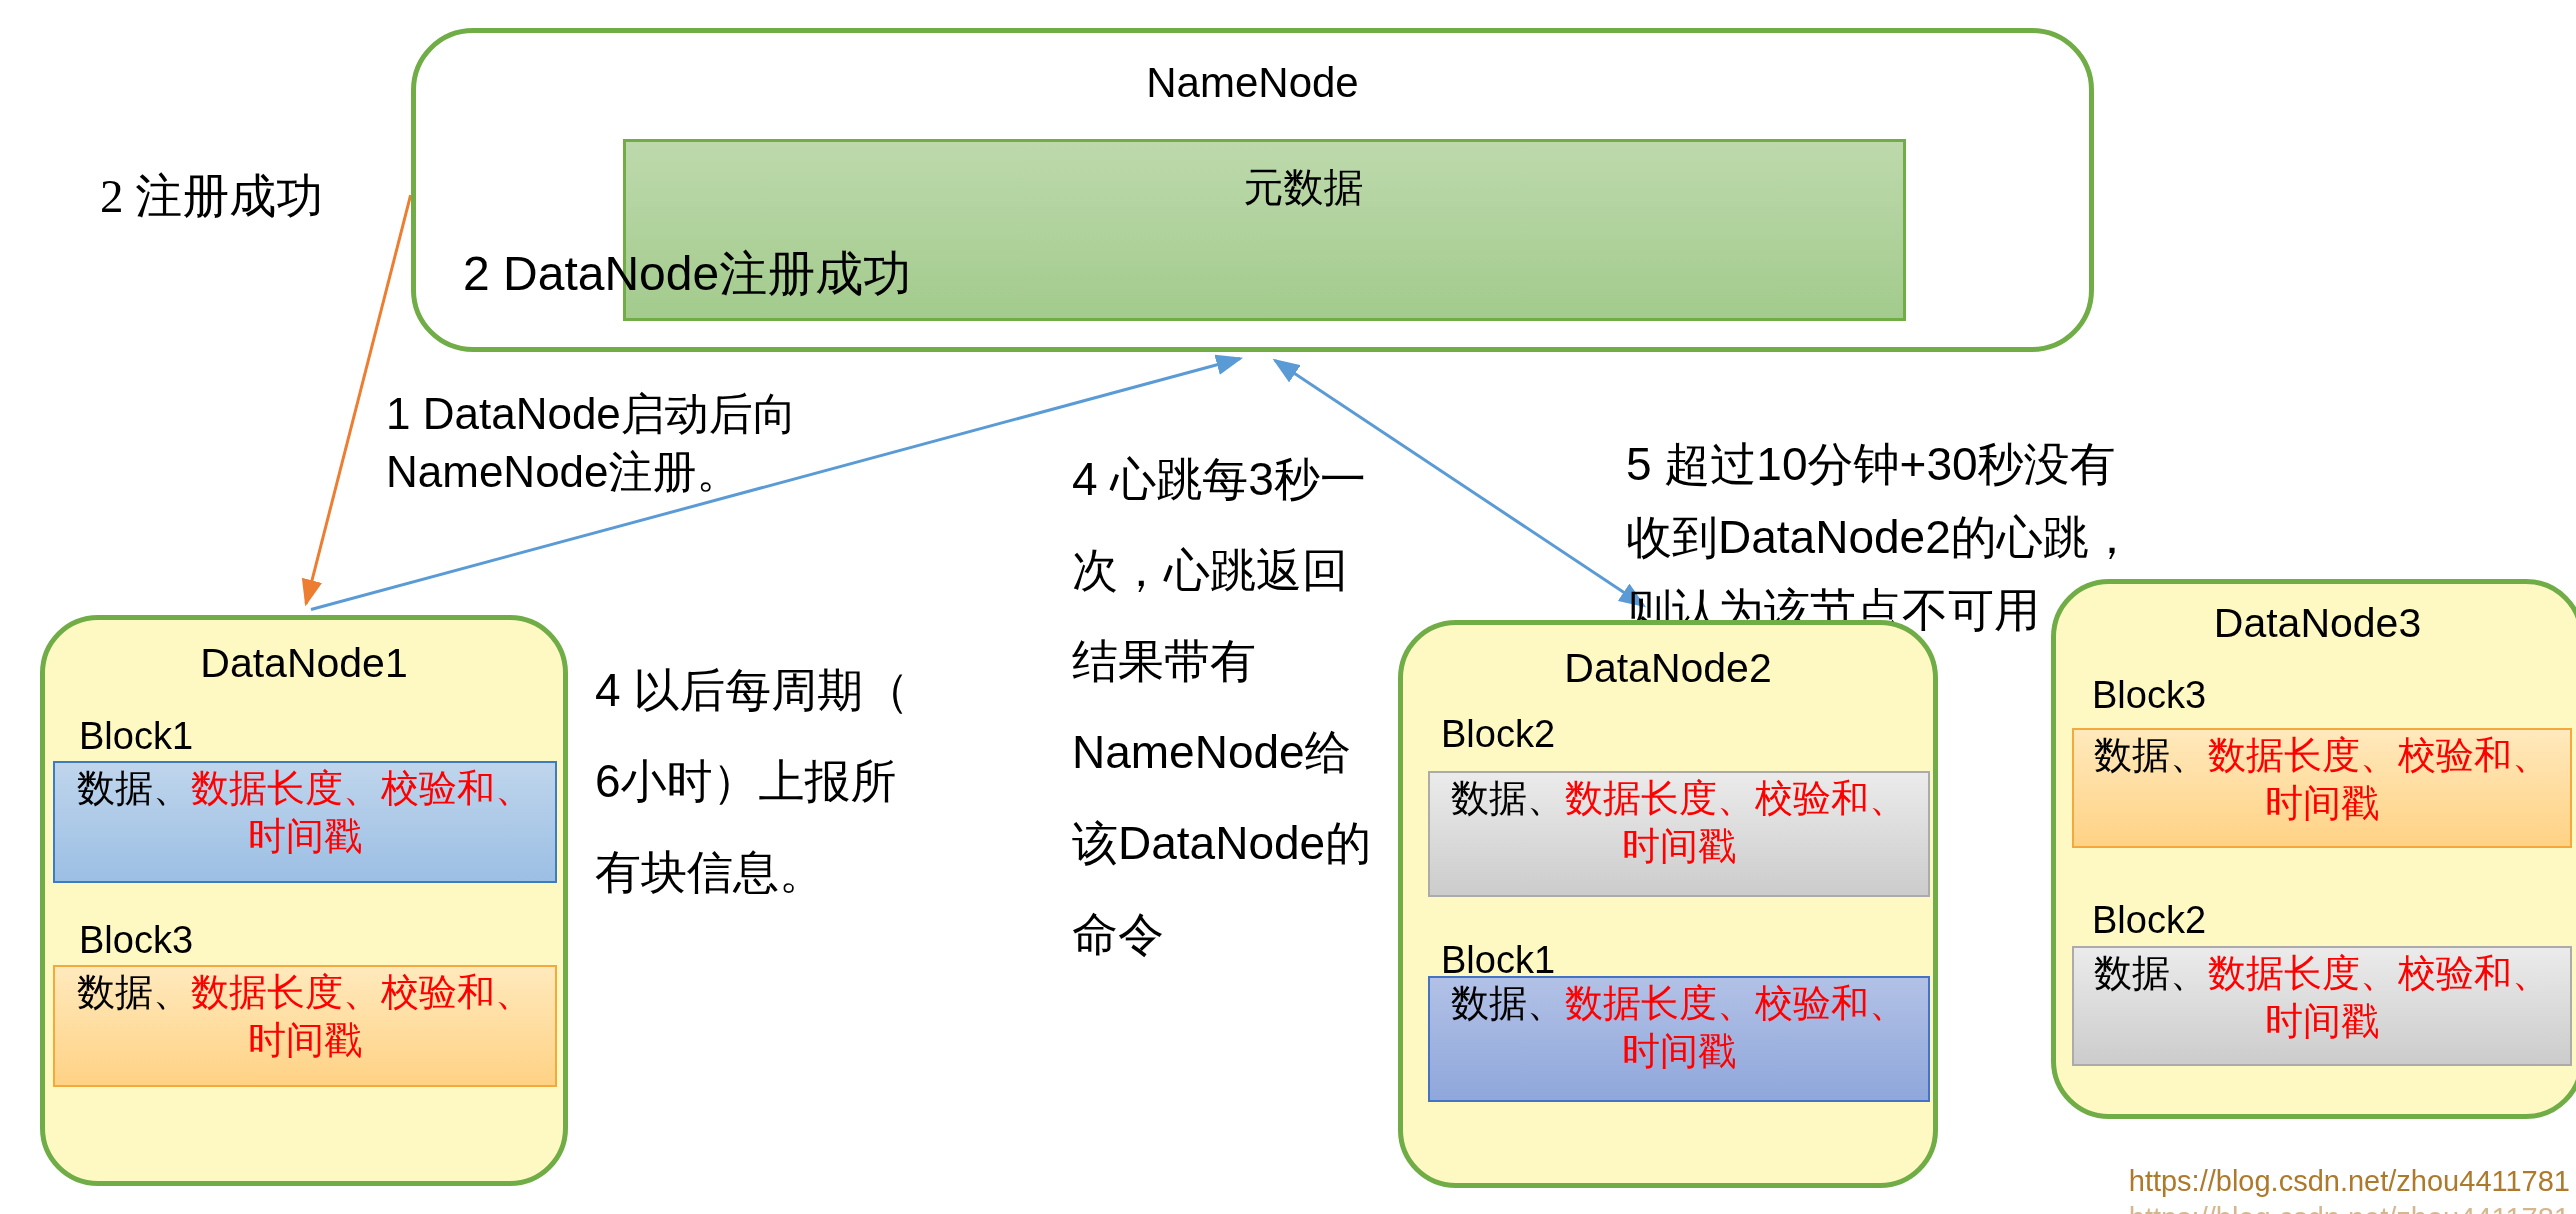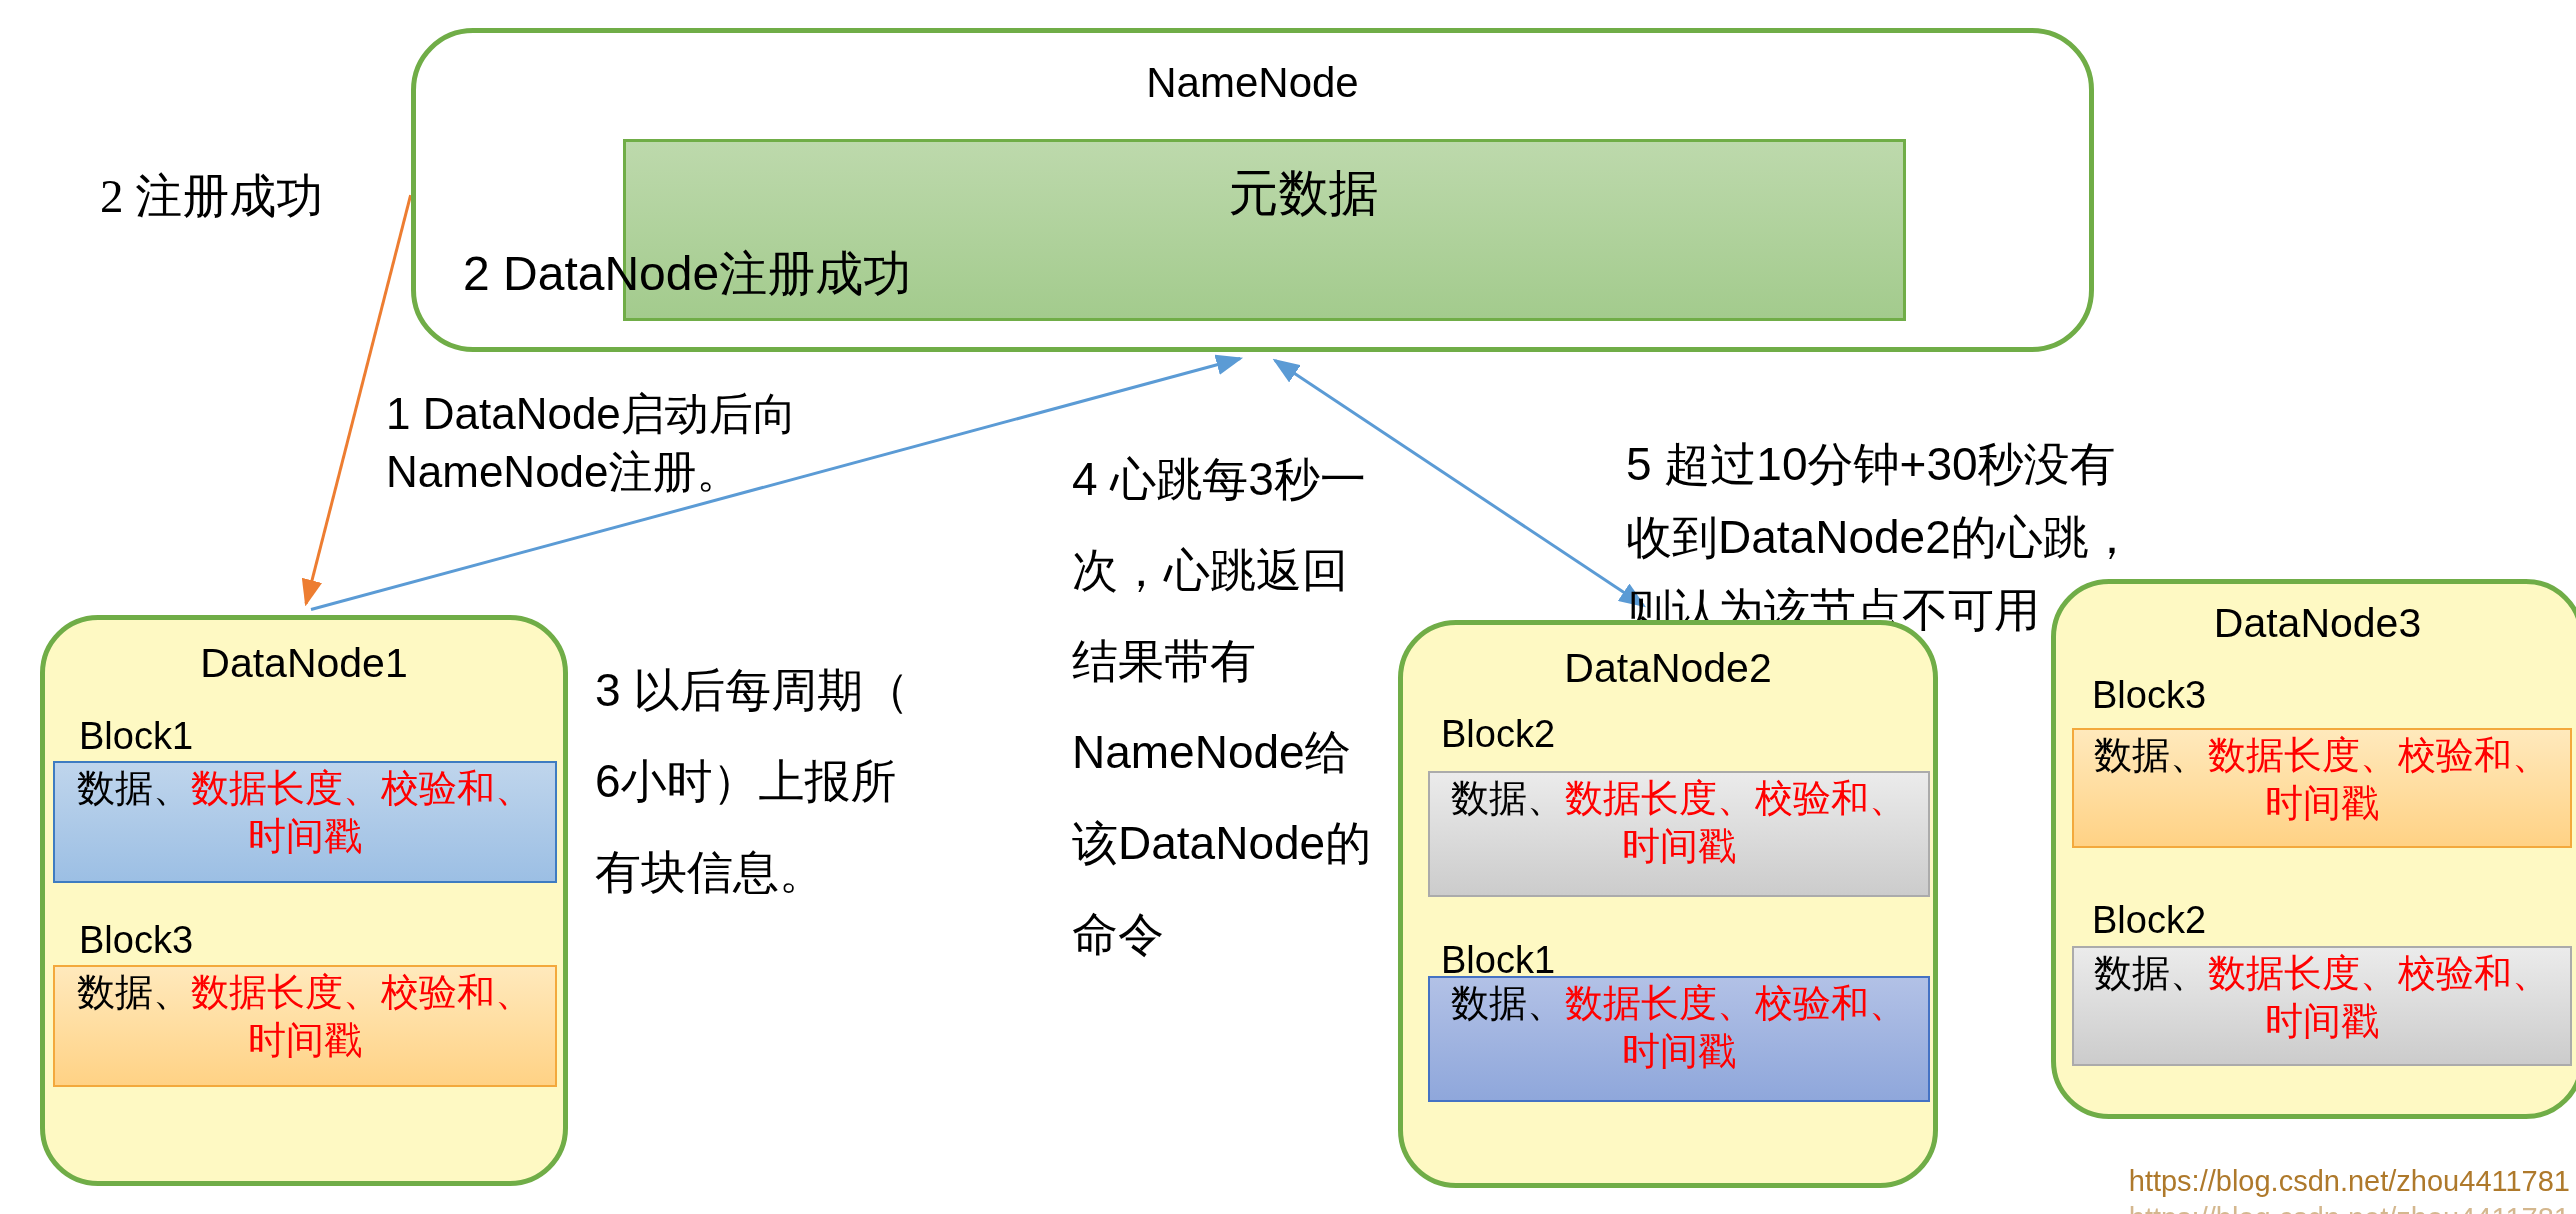--- a/index.html
+++ b/index.html
@@ -14,21 +14,21 @@
     position:absolute;left:411px;top:28px;width:1683px;height:324px;
     border:5px solid #70AD47;border-radius:62px;background:#fff;box-sizing:border-box;
   }
   .nn-title{position:absolute;top:26px;left:0;width:100%;text-align:center;font-size:42px;}
   .metadata-box{
     position:absolute;left:207px;top:106px;width:1283px;height:182px;box-sizing:border-box;
     background:linear-gradient(180deg,#BDD9AC 0%,#A3CB8D 100%);
     border:3px solid #70AD47;
   }
   .meta-line1{position:absolute;top:18px;left:0;width:100%;text-align:center;
-    font-size:50px;font-family:"Liberation Serif",serif;transform:translateX(39px);}
+    font-size:40px;font-family:"Liberation Serif",serif;transform:translateX(39px);}
   .meta-line2{position:absolute;top:100px;left:0;width:100%;text-align:left;
     font-size:48px;transform:translateX(-163px);}
 
   
   .note{position:absolute;white-space:pre-line;}
   .note-1{left:386px;top:385px;font-size:44px;line-height:58px;}
   .note-2{left:100px;top:165px;font-size:47px;font-family:"Liberation Serif",serif;text-align:right;}
   .note-3{left:595px;top:645px;font-size:46px;line-height:91px;}
   .note-4{left:1072px;top:434px;font-size:46px;line-height:91px;}
   .note-5{left:1626px;top:428px;font-size:46px;line-height:73px;}
@@ -103,21 +103,21 @@
     <div class="nn-title">NameNode</div>
     <div class="metadata-box">
       <div class="meta-line1">元数据</div>
       <div class="meta-line2">2 DataNode注册成功</div>
     </div>
   </div>
 
   <div class="note note-2">2 注册成功</div>
   <div class="note note-1">1 DataNode启动后向
 NameNode注册。</div>
-  <div class="note note-3">3 以后每周期（
+  <div class="note note-3">4 以后每周期（
 6小时）上报所
 有块信息。</div>
   <div class="note note-4">4 心跳每3秒一
 次，心跳返回
 结果带有
 NameNode给
 该DataNode的
 命令</div>
   <div class="note note-5">5 超过10分钟+30秒没有
 收到DataNode2的心跳，

